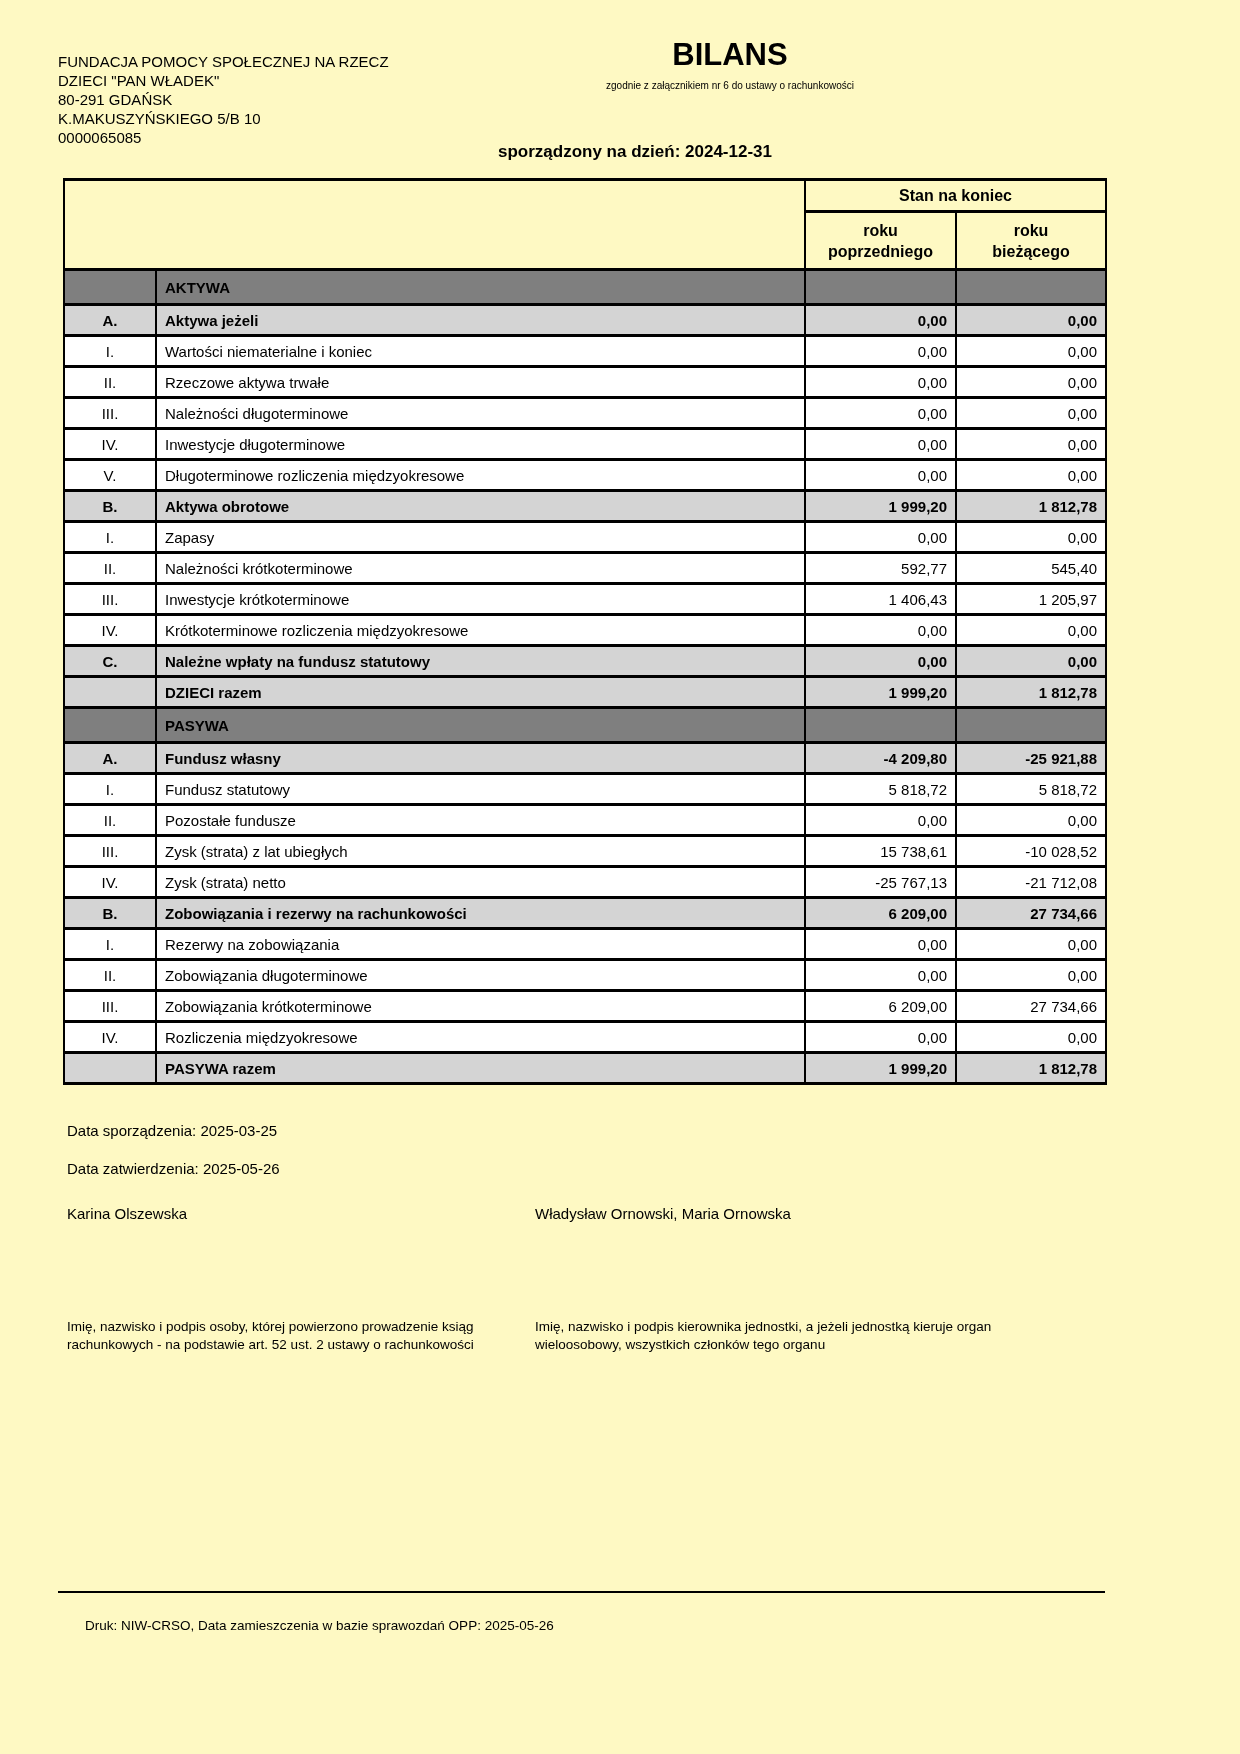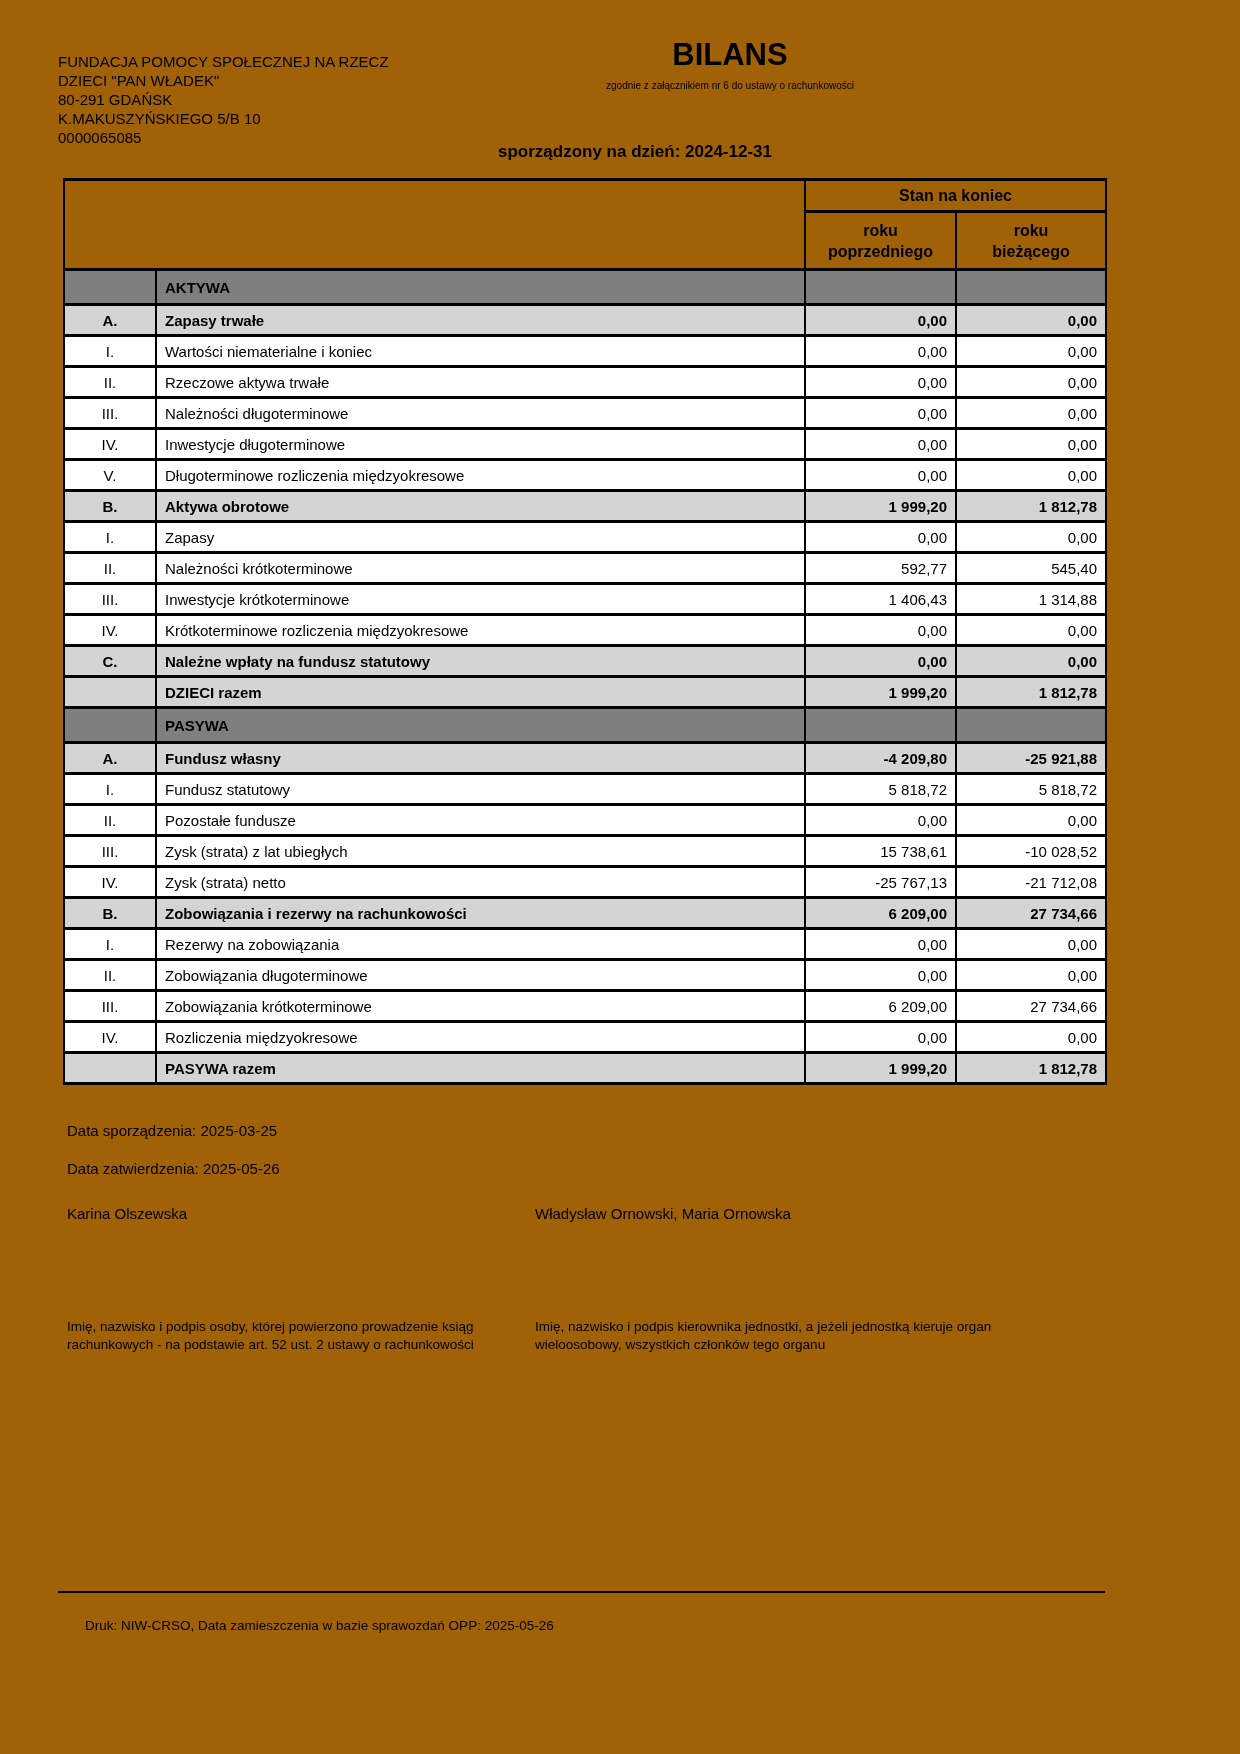--- a/index.html
+++ b/index.html
@@ -2,21 +2,21 @@
 <html lang="pl"><head>
 <meta charset="utf-8">
 <style>
   * { margin: 0; padding: 0; box-sizing: border-box; }
   html, body { background: #ffffff; }
   .page {
     position: relative;
     width: 1240px;
     height: 1754px;
     margin: 0 auto;
-    background: #a16207;
+    background: #fef9c3;
     font-family: "Liberation Sans", sans-serif;
     color: #000000;
   }
   
   .company {
     position: absolute; left: 58px; top: 52px; width: 430px;
     font-size: 15px; line-height: 19px;
   }
   .title-block {
     position: absolute; left: 440px; top: 37px; width: 580px; text-align: center;
@@ -107,21 +107,21 @@
     </thead>
     <tbody>
         <tr class="r-section">
           <td class="c-no"></td>
           <td class="c-label">AKTYWA</td>
           <td class="c-val"></td>
           <td class="c-val"></td>
         </tr>
         <tr class="r-summary">
           <td class="c-no">A.</td>
-          <td class="c-label">Zapasy trwałe</td>
+          <td class="c-label">Aktywa jeżeli</td>
           <td class="c-val">0,00</td>
           <td class="c-val">0,00</td>
         </tr>
         <tr class="r-item">
           <td class="c-no">I.</td>
           <td class="c-label">Wartości niematerialne i koniec</td>
           <td class="c-val">0,00</td>
           <td class="c-val">0,00</td>
         </tr>
         <tr class="r-item">
@@ -163,21 +163,21 @@
         <tr class="r-item">
           <td class="c-no">II.</td>
           <td class="c-label">Należności krótkoterminowe</td>
           <td class="c-val">592,77</td>
           <td class="c-val">545,40</td>
         </tr>
         <tr class="r-item">
           <td class="c-no">III.</td>
           <td class="c-label">Inwestycje krótkoterminowe</td>
           <td class="c-val">1 406,43</td>
-          <td class="c-val">1 314,88</td>
+          <td class="c-val">1 205,97</td>
         </tr>
         <tr class="r-item">
           <td class="c-no">IV.</td>
           <td class="c-label">Krótkoterminowe rozliczenia międzyokresowe</td>
           <td class="c-val">0,00</td>
           <td class="c-val">0,00</td>
         </tr>
         <tr class="r-summary">
           <td class="c-no">C.</td>
           <td class="c-label">Należne wpłaty na fundusz statutowy</td>

